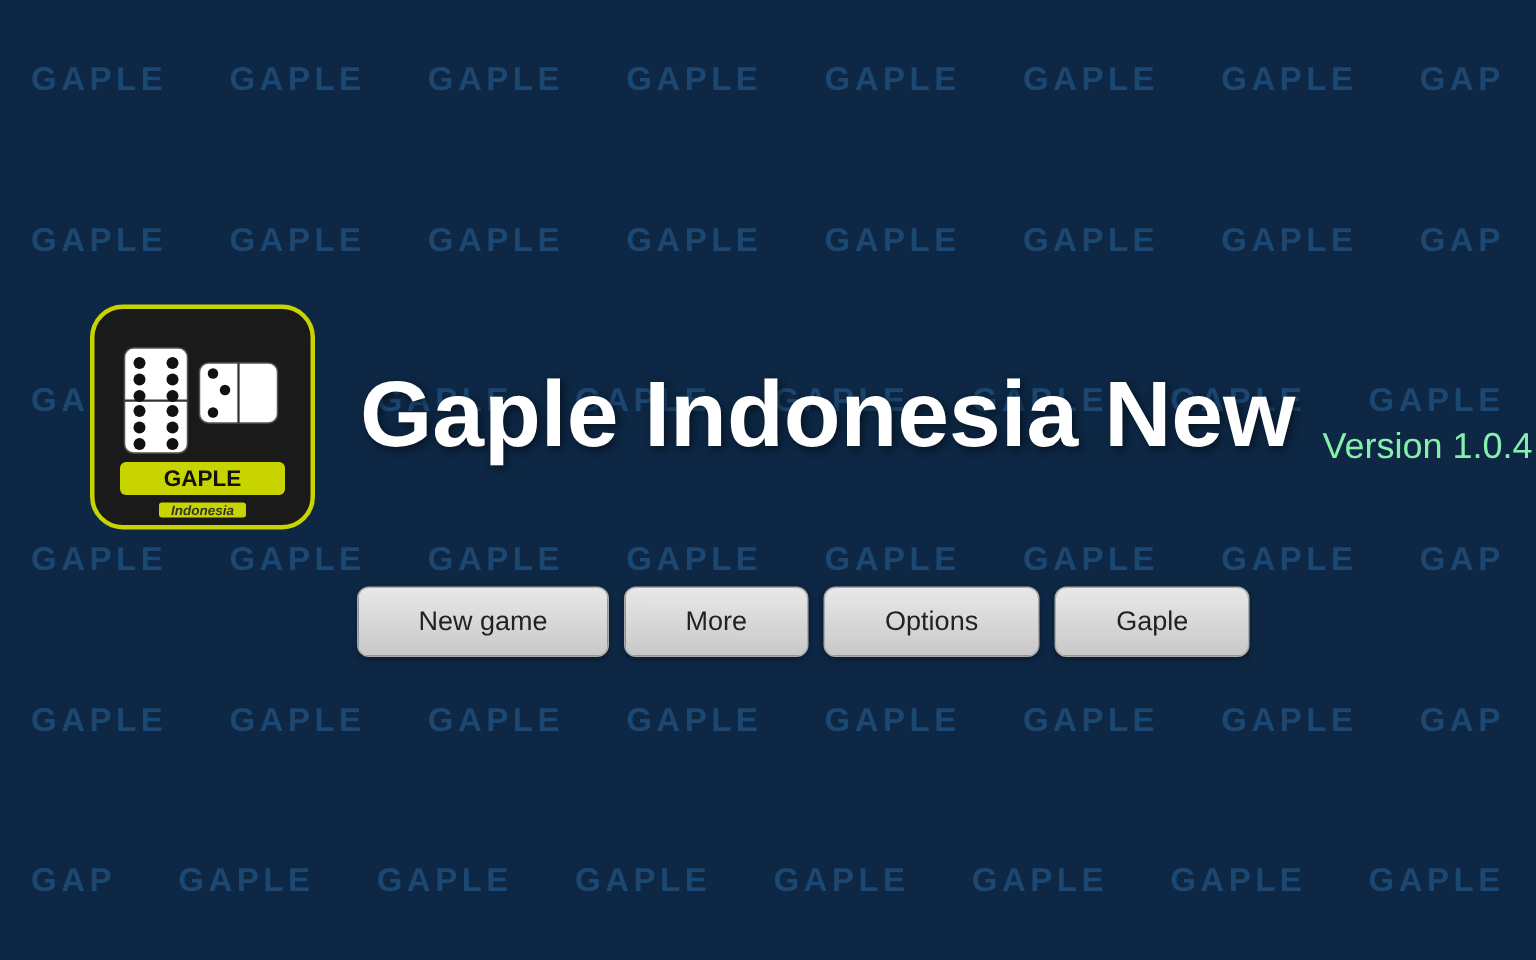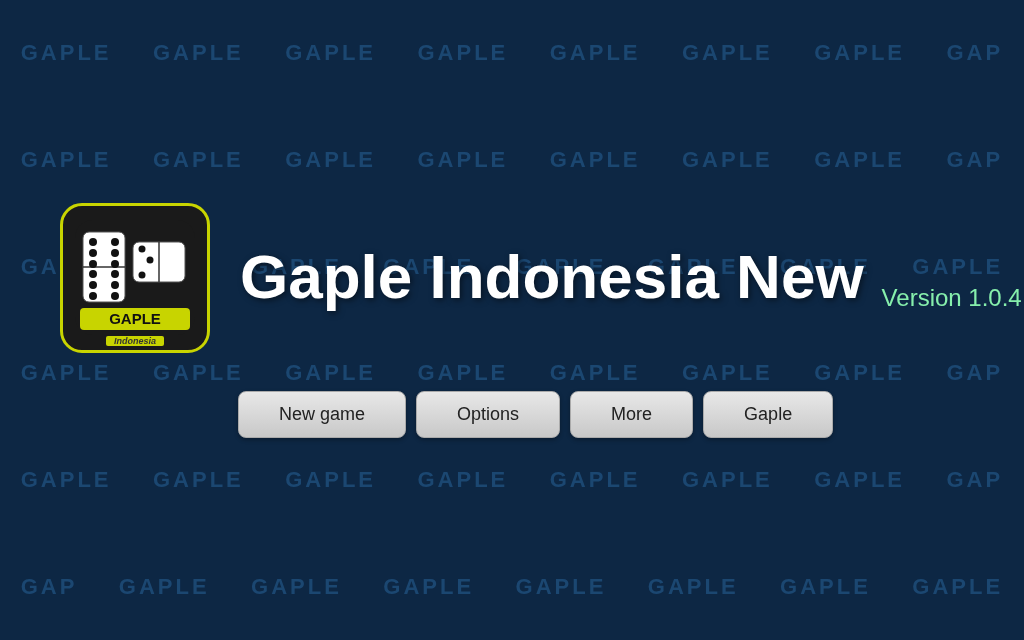--- a/index.html
+++ b/index.html
@@ -228,17 +228,17 @@
     </div>
 
     <div class="title-area">
       <span class="app-title">Gaple Indonesia New</span>
       <span class="app-version">Version 1.0.4</span>
     </div>
   </div>
 
   <div class="buttons-row">
     <button class="menu-btn">New game</button>
+    <button class="menu-btn">More</button>
     <button class="menu-btn">Options</button>
-    <button class="menu-btn">More</button>
     <button class="menu-btn">Gaple</button>
   </div>
 </div>
 
 </body></html>

